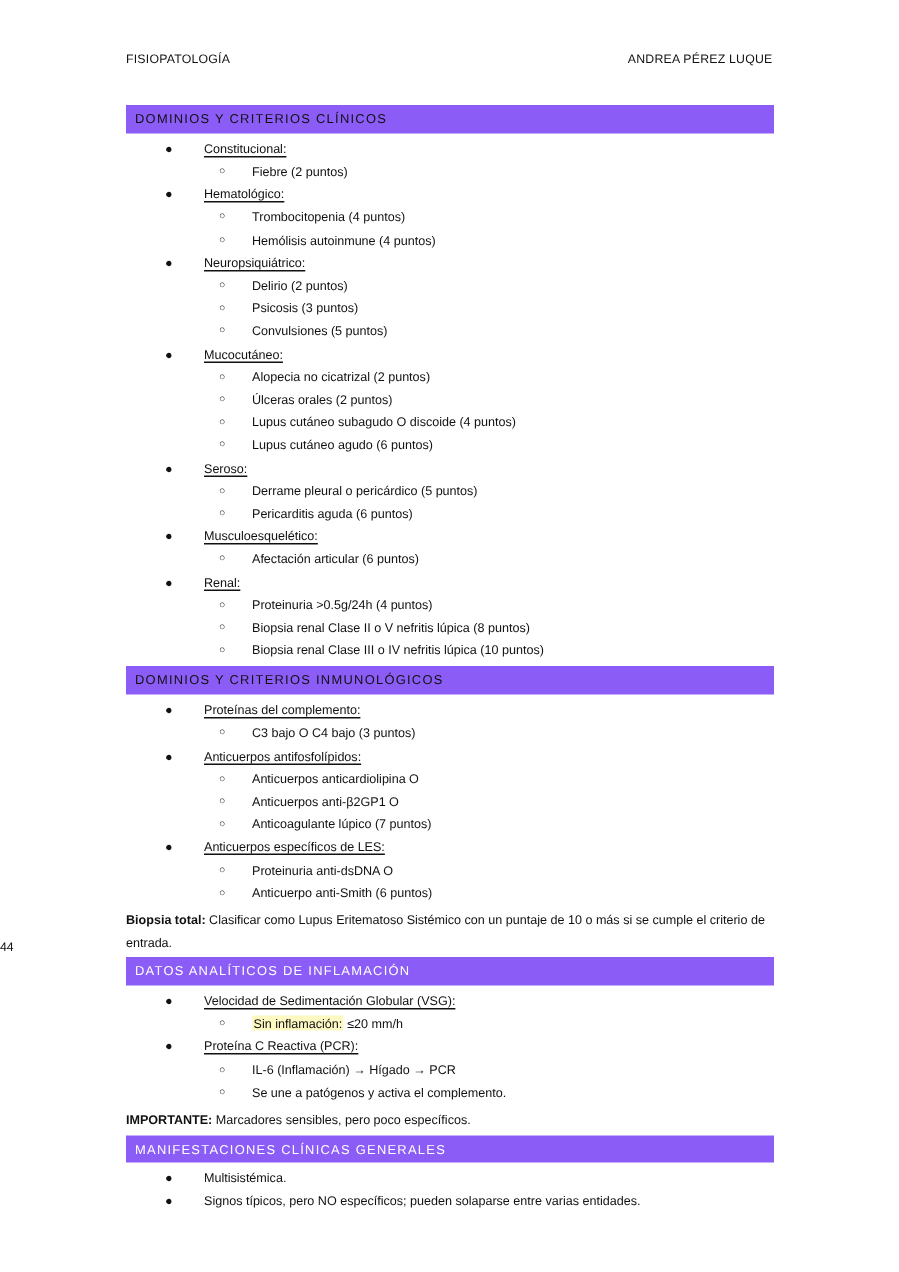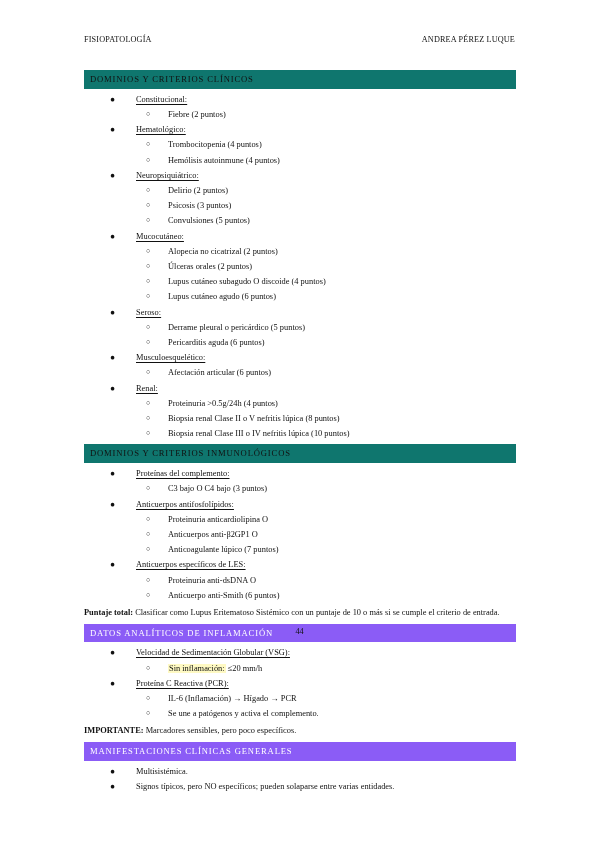--- a/index.html
+++ b/index.html
@@ -16,21 +16,20 @@
     font-family: "Liberation Sans", sans-serif;
     color: #1a1a1a;
     overflow: hidden;
   }
   .page {
     width: 599px;
     height: 676px;
     position: relative;
     padding: 0;
     background: #fff;
-    font-family: Liberation Serif, serif;
   }
 
   
   .doc-header {
     position: absolute;
     top: 35px;
     left: 84px;
     right: 84px;
     display: flex;
     justify-content: space-between;
@@ -53,21 +52,21 @@
   
   .section-bar {
     font-size: 8.6px;
     letter-spacing: 0.85px;
     padding: 4px 6px 4px 6px;
     margin: 0 0 3px 0;
     line-height: 1.25;
     width: 100%;
   }
   .section-bar.grey {
-    background: #0f766e;
+    background: #8b5cf6;
     color: #111;
   }
   .section-bar.blue {
     background: #8b5cf6;
     color: #ffffff;
   }
   .section-bar + .list { margin-top: 2px; }
 
   
   ul.list {
@@ -128,21 +127,21 @@
     color: #111;
     text-align: left;
   }
 
   
   .page-number {
     position: absolute;
     bottom: 40px;
     left: 0;
     width: 599px;
-    text-align: center;
+    text-align: left;
     font-size: 8.2px;
     color: #111;
     margin-top: 48px;
   }
 </style>
 </head>
 <body>
 
 <div class="page">
 
@@ -184,30 +183,30 @@
             <li class="lvl2"><span class="bullet2">○</span><span>Biopsia renal Clase II o V nefritis lúpica (8 puntos)</span></li>
             <li class="lvl2"><span class="bullet2">○</span><span>Biopsia renal Clase III o IV nefritis lúpica (10 puntos)</span></li>
           </ul></li>
       </ul>
       <div class="section-bar grey">DOMINIOS Y CRITERIOS INMUNOLÓGICOS</div>
       <ul class="list">
         <li class="lvl1"><span class="bullet1">●</span><span class="u">Proteínas del complemento:</span><ul class="sublist">
             <li class="lvl2"><span class="bullet2">○</span><span>C3 bajo O C4 bajo (3 puntos)</span></li>
           </ul></li>
         <li class="lvl1"><span class="bullet1">●</span><span class="u">Anticuerpos antifosfolípidos:</span><ul class="sublist">
-            <li class="lvl2"><span class="bullet2">○</span><span>Proteinuria anticardiolipina O</span></li>
+            <li class="lvl2"><span class="bullet2">○</span><span>Anticuerpos anticardiolipina O</span></li>
             <li class="lvl2"><span class="bullet2">○</span><span>Anticuerpos anti-β2GP1 O</span></li>
             <li class="lvl2"><span class="bullet2">○</span><span>Anticoagulante lúpico (7 puntos)</span></li>
           </ul></li>
         <li class="lvl1"><span class="bullet1">●</span><span class="u">Anticuerpos específicos de LES:</span><ul class="sublist">
             <li class="lvl2"><span class="bullet2">○</span><span>Proteinuria anti-dsDNA O</span></li>
             <li class="lvl2"><span class="bullet2">○</span><span>Anticuerpo anti-Smith (6 puntos)</span></li>
           </ul></li>
       </ul>
-      <p class="para"><span class="b">Puntaje total:</span><span> Clasificar como Lupus Eritematoso Sistémico con un puntaje de 10 o más si se cumple el criterio de entrada.</span></p>
+      <p class="para"><span class="b">Biopsia total:</span><span> Clasificar como Lupus Eritematoso Sistémico con un puntaje de 10 o más si se cumple el criterio de entrada.</span></p>
       <div class="section-bar blue">DATOS ANALÍTICOS DE INFLAMACIÓN</div>
       <ul class="list">
         <li class="lvl1"><span class="bullet1">●</span><span class="u">Velocidad de Sedimentación Globular (VSG):</span><ul class="sublist">
             <li class="lvl2"><span class="bullet2">○</span><span class="hl">Sin inflamación:</span><span> ≤20 mm/h</span></li>
           </ul></li>
         <li class="lvl1"><span class="bullet1">●</span><span class="u">Proteína C Reactiva (PCR):</span><ul class="sublist">
             <li class="lvl2"><span class="bullet2">○</span><span>IL-6 (Inflamación) → Hígado → PCR</span></li>
             <li class="lvl2"><span class="bullet2">○</span><span>Se une a patógenos y activa el complemento.</span></li>
           </ul></li>
       </ul>

